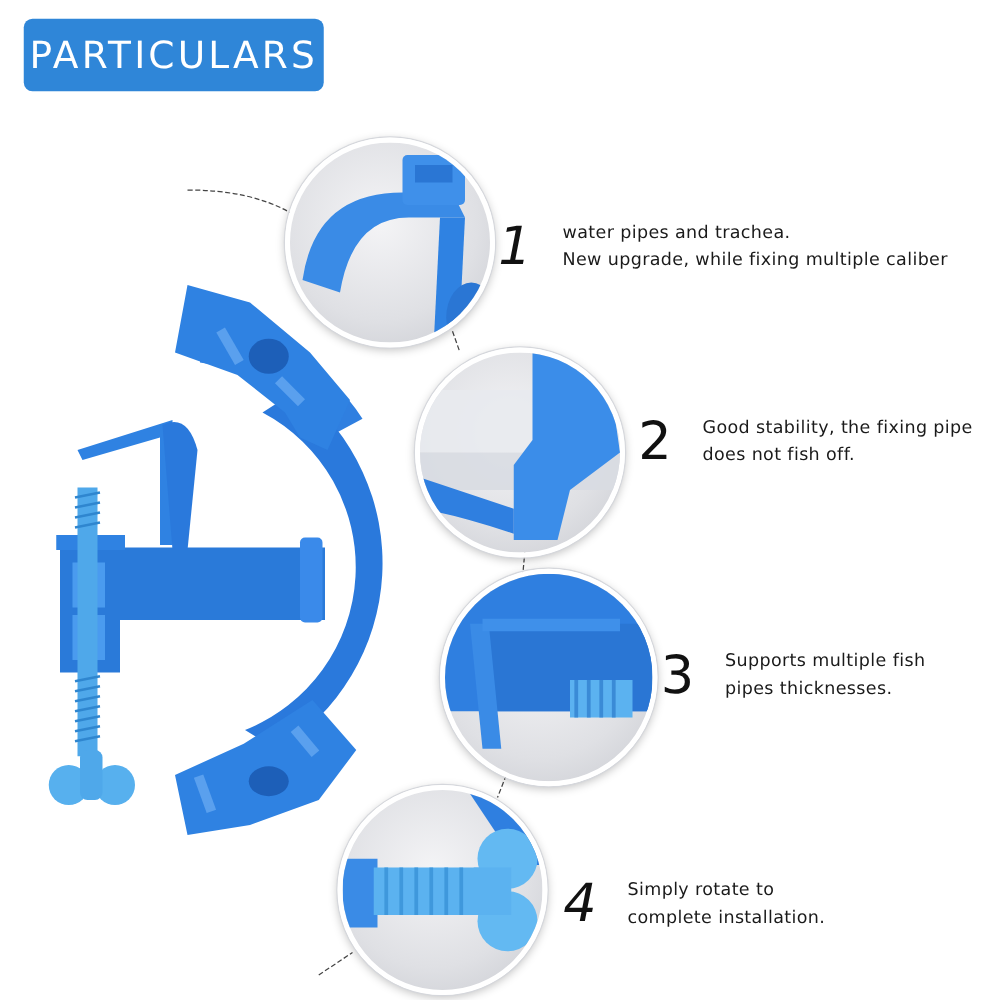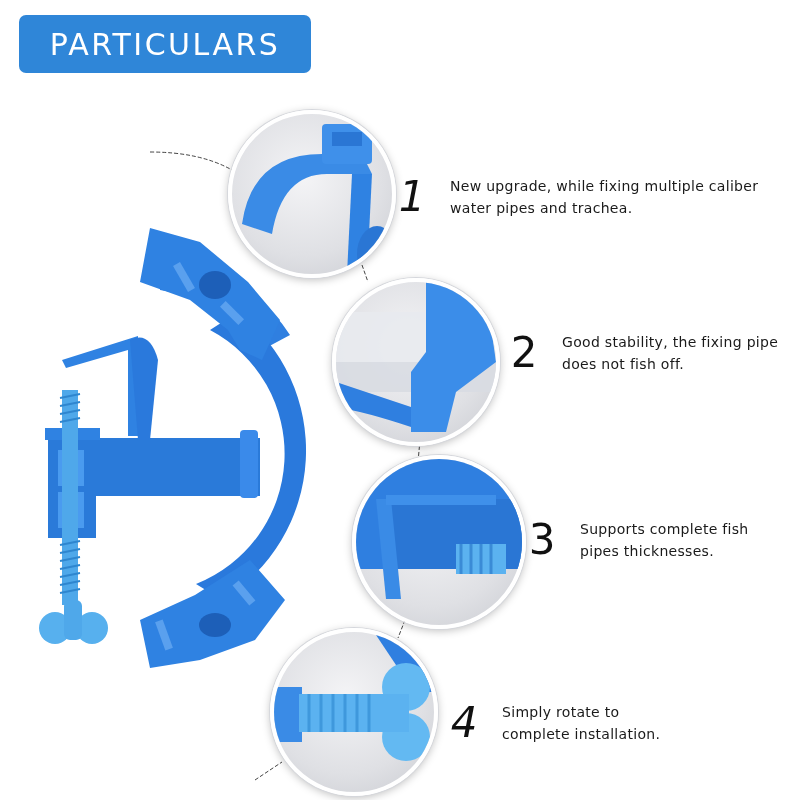--- a/index.html
+++ b/index.html
@@ -2,21 +2,21 @@
 <html><head>
 <meta charset="utf-8">
 <style>
   html, body { margin: 0; padding: 0; }
   body {
     width: 800px; height: 800px; position: relative; overflow: hidden;
     background: #ffffff;
     font-family: "DejaVu Sans", sans-serif;
   }
   .badge {
-    position: absolute; left: 19px; top: 15px; width: 292px; height: 58px;
+    position: absolute; left: 19px; top: 15px; width: 240px; height: 58px;
     background: #2f86d8; border-radius: 7px;
     display: flex; align-items: center; justify-content: center;
   }
   .badge span {
     color: #ffffff; font-family: "DejaVu Sans", sans-serif;
     font-size: 30px; letter-spacing: 2.5px; font-weight: normal;
   }
   .stage { position: absolute; left: 0; top: 0; width: 800px; height: 800px; }
   .circle {
     position: absolute; border-radius: 50%;
@@ -152,37 +152,37 @@
     </g>
     <circle cx="132" cy="55" r="24" fill="#63b9f2"></circle>
     <circle cx="132" cy="105" r="24" fill="#63b9f2"></circle>
     <rect x="105" y="62" width="30" height="38" fill="#5bb2f0"></rect>
   </svg>
 </div>
 
 <div class="feature" style="left:392px; top:172px;">
   <span class="num">1</span>
   <div class="text">
+    <div>water pipes and trachea.</div>
     <div>New upgrade, while fixing multiple caliber</div>
-    <div>water pipes and trachea.</div>
   </div>
 </div>
 
 <div class="feature" style="left:504px; top:328px;">
   <span class="num" style="font-style:normal;">2</span>
   <div class="text">
     <div>Good stability, the fixing pipe</div>
     <div>does not fish off.</div>
   </div>
 </div>
 
 <div class="feature" style="left:522px; top:515px;">
   <span class="num" style="font-style:normal;">3</span>
   <div class="text">
-    <div>Supports complete fish</div>
+    <div>Supports multiple fish</div>
     <div>pipes thicknesses.</div>
   </div>
 </div>
 
 <div class="feature" style="left:444px; top:698px;">
   <span class="num">4</span>
   <div class="text">
     <div>Simply rotate to</div>
     <div>complete installation.</div>
   </div>

